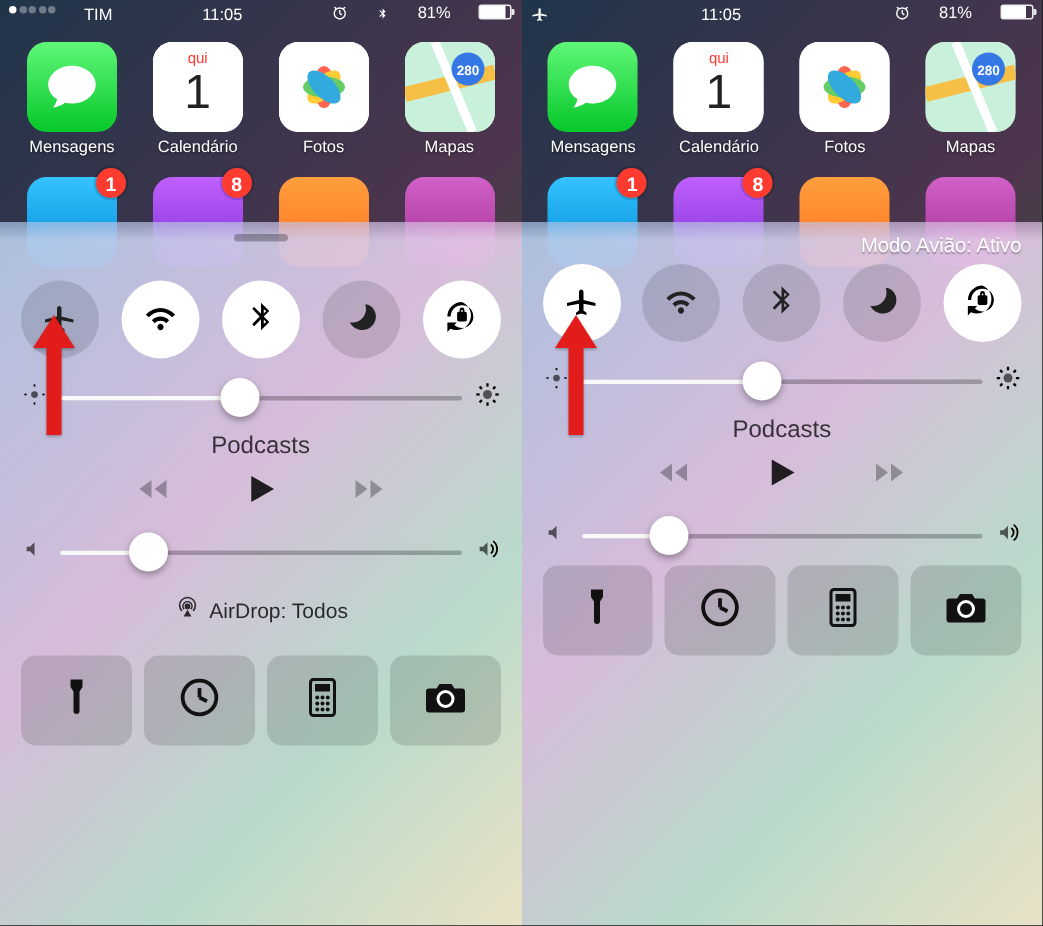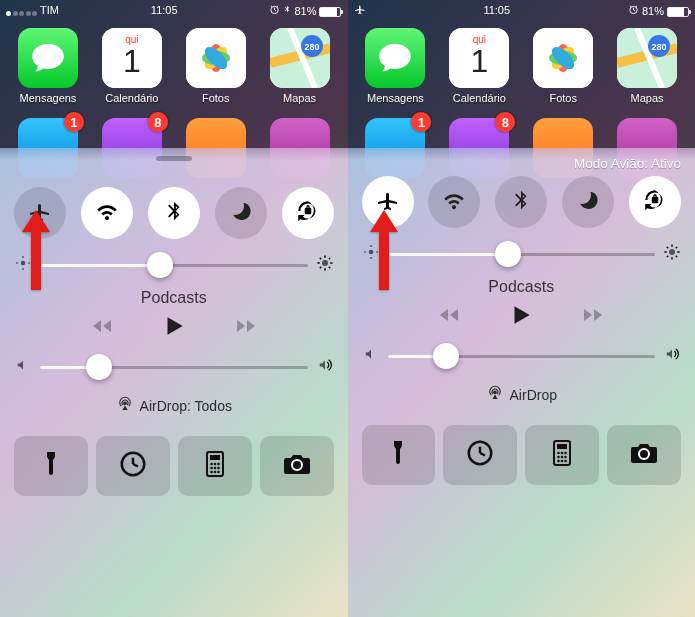--- a/index.html
+++ b/index.html
@@ -5,21 +5,21 @@
   *{margin:0;padding:0;box-sizing:border-box;-webkit-font-smoothing:antialiased}
   body{background:#1c1c1e;font-family:-apple-system,Helvetica,Arial,sans-serif;overflow:hidden}
   .stage{display:flex;width:695px;height:617px}
   .phone{position:relative;width:347.5px;height:617px;overflow:hidden;
          background:
            linear-gradient(135deg,rgba(60,120,180,.35),rgba(190,120,190,.35) 45%,rgba(120,200,140,.35) 70%,rgba(240,220,120,.35)),
            linear-gradient(#111,#111)}
   
   .status{display:flex;justify-content:space-between;align-items:center;height:20px;
           padding:0 6px;font-size:11px;color:#fff;font-weight:500;position:relative;z-index:50}
-  .st-l,.st-r{display:flex;align-items:flex-end;gap:3px}
+  .st-l,.st-r{display:flex;align-items:flex-start;gap:19px}
   .dots{display:flex;gap:1.5px}
   .dot{width:5px;height:5px;border-radius:50%;background:rgba(255,255,255,.35)}
   .dot.on{background:#fff}
   .bat{width:22px;height:10px;border:1px solid rgba(255,255,255,.9);border-radius:2px;position:relative}
   .bat::after{content:"";position:absolute;right:-3px;top:2px;width:2px;height:4px;background:rgba(255,255,255,.9);border-radius:0 1px 1px 0}
   .bat i{display:block;height:100%;background:#fff;width:81%}
   
   .home{position:absolute;top:20px;left:0;right:0;display:flex;justify-content:space-around;padding:8px 6px 0;z-index:1}
   .app{display:flex;flex-direction:column;align-items:center;gap:4px;width:76px}
   .app .tile{width:60px;height:60px;border-radius:13px;position:relative;display:flex;align-items:center;justify-content:center}
@@ -475,29 +475,20 @@
               <div class="fill" style="width:22%"></div>
             </div>
       <div class="knob" style="left:22%"></div>
           </div>
     <span><svg class="side" viewBox="0 0 24 24">
               <path d="M5 10v4h3l4 4V6l-4 4H5z"></path>
               <path d="M15 8c1.3 1 2 2.4 2 4s-.7 3-2 4" fill="none" stroke="currentColor" stroke-width="1.6"></path>
               <path d="M17 5c2.2 1.6 3.5 4.1 3.5 7s-1.3 5.4-3.5 7" fill="none" stroke="currentColor" stroke-width="1.6"></path>
             </svg></span>
         </div>
-      <div class="airdrop">
-        <span><svg viewBox="0 0 24 24">
-              <circle cx="12" cy="11" r="2.5" fill="currentColor" stroke="none"></circle>
-              <path d="M7 15a7 7 0 1 1 10 0"></path>
-              <path d="M9 13.5a4 4 0 1 1 6 0"></path>
-              <path d="M12 14l-3.5 6h7L12 14z" fill="currentColor" stroke="none"></path>
-            </svg></span>
-        <span>AirDrop</span>
-      </div>
       <div class="quick">
           <div class="qbtn">
     <span><svg width="26" height="28" viewBox="0 0 24 28">
                 <path d="M8 2h8v5l-2 3v13a2 2 0 0 1-4 0V10L8 7V2zm3 12h2v3h-2z"></path>
               </svg></span>
           </div>
           <div class="qbtn">
     <span><svg width="30" height="30" viewBox="0 0 24 24">
                 <circle cx="12" cy="12" r="9" fill="none" stroke="#111" stroke-width="2"></circle>
                 <line x1="12" y1="12" x2="12" y2="7" stroke="#111" stroke-width="2"></line>

